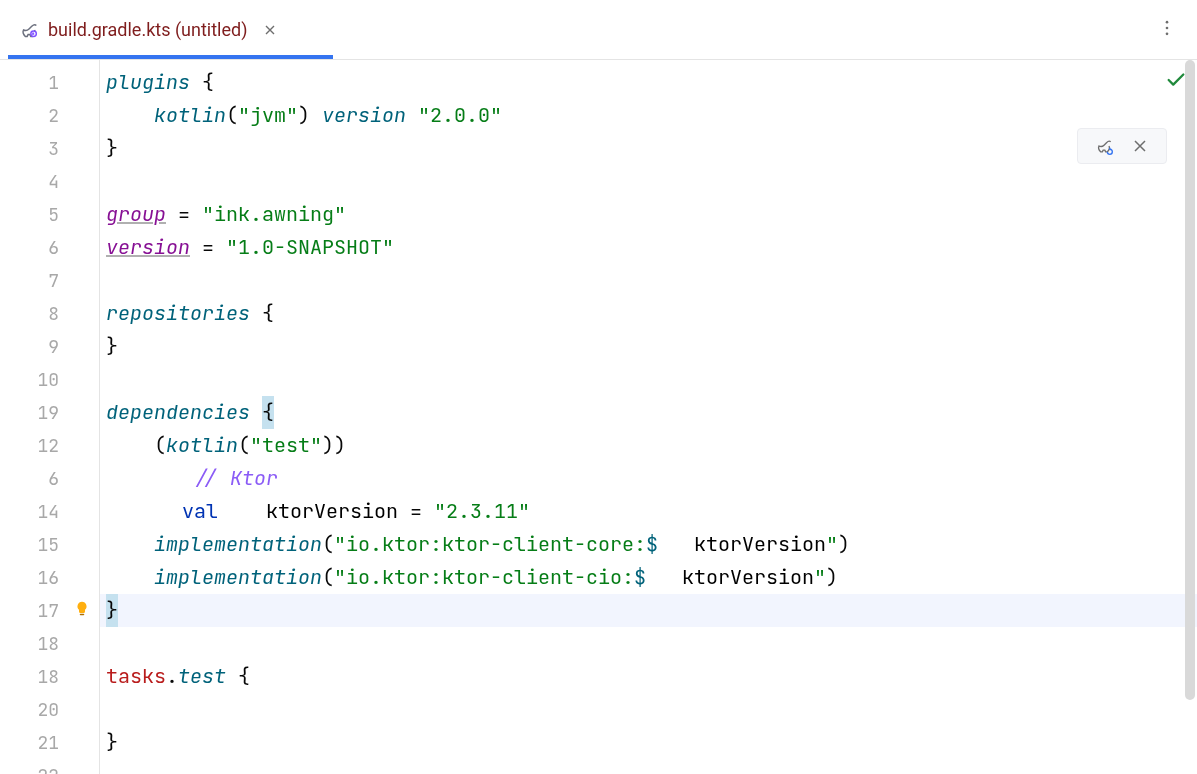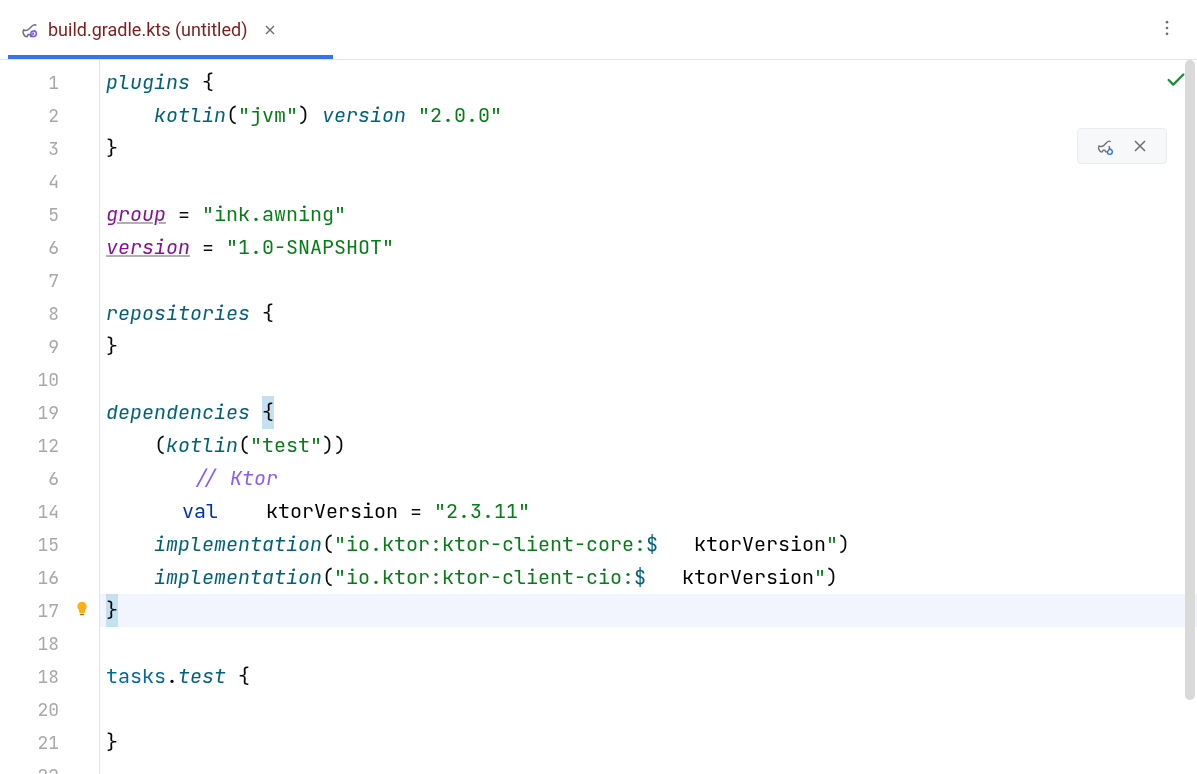--- a/index.html
+++ b/index.html
@@ -109,21 +109,21 @@
   }
   .code-line.current { background: #f2f5fe; }
 
   .tok-kw { color: #0033b3; margin-left: 28px; }
   .tok-call-it { color: #00627a; font-style: italic; }
   .tok-str { color: #067d17; }
   .tok-prop-it { color: #871094; font-style: italic; text-decoration: underline; text-decoration-color: #b0b0b0; }
   .tok-ident-it { color: #00627a; font-style: italic; }
   .tok-plain { color: #080808; }
   .tok-comment { color: #8b5cf6; font-style: italic; margin-left: 40px; }
-  .tok-field { color: #0369a1; margin-top: 12px; }
+  .tok-field { color: #b91c1c; margin-top: 12px; }
   .tok-var { color: #000000; margin-left: 36px; }
   .tok-tpl { color: #00627a; }
   .brace-hi { background: #c5e1ef; }
 
   .status-check {
     position: absolute;
     top: 8px;
     right: 10px;
     color: #208a3c;
   }

